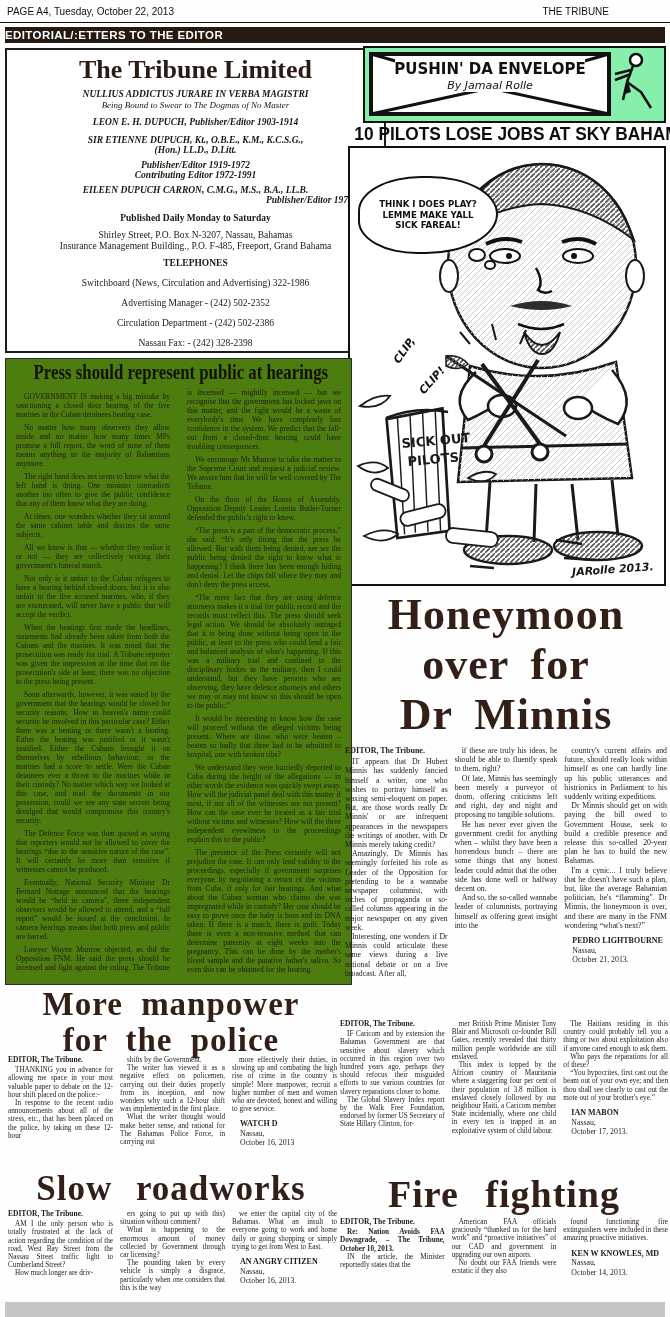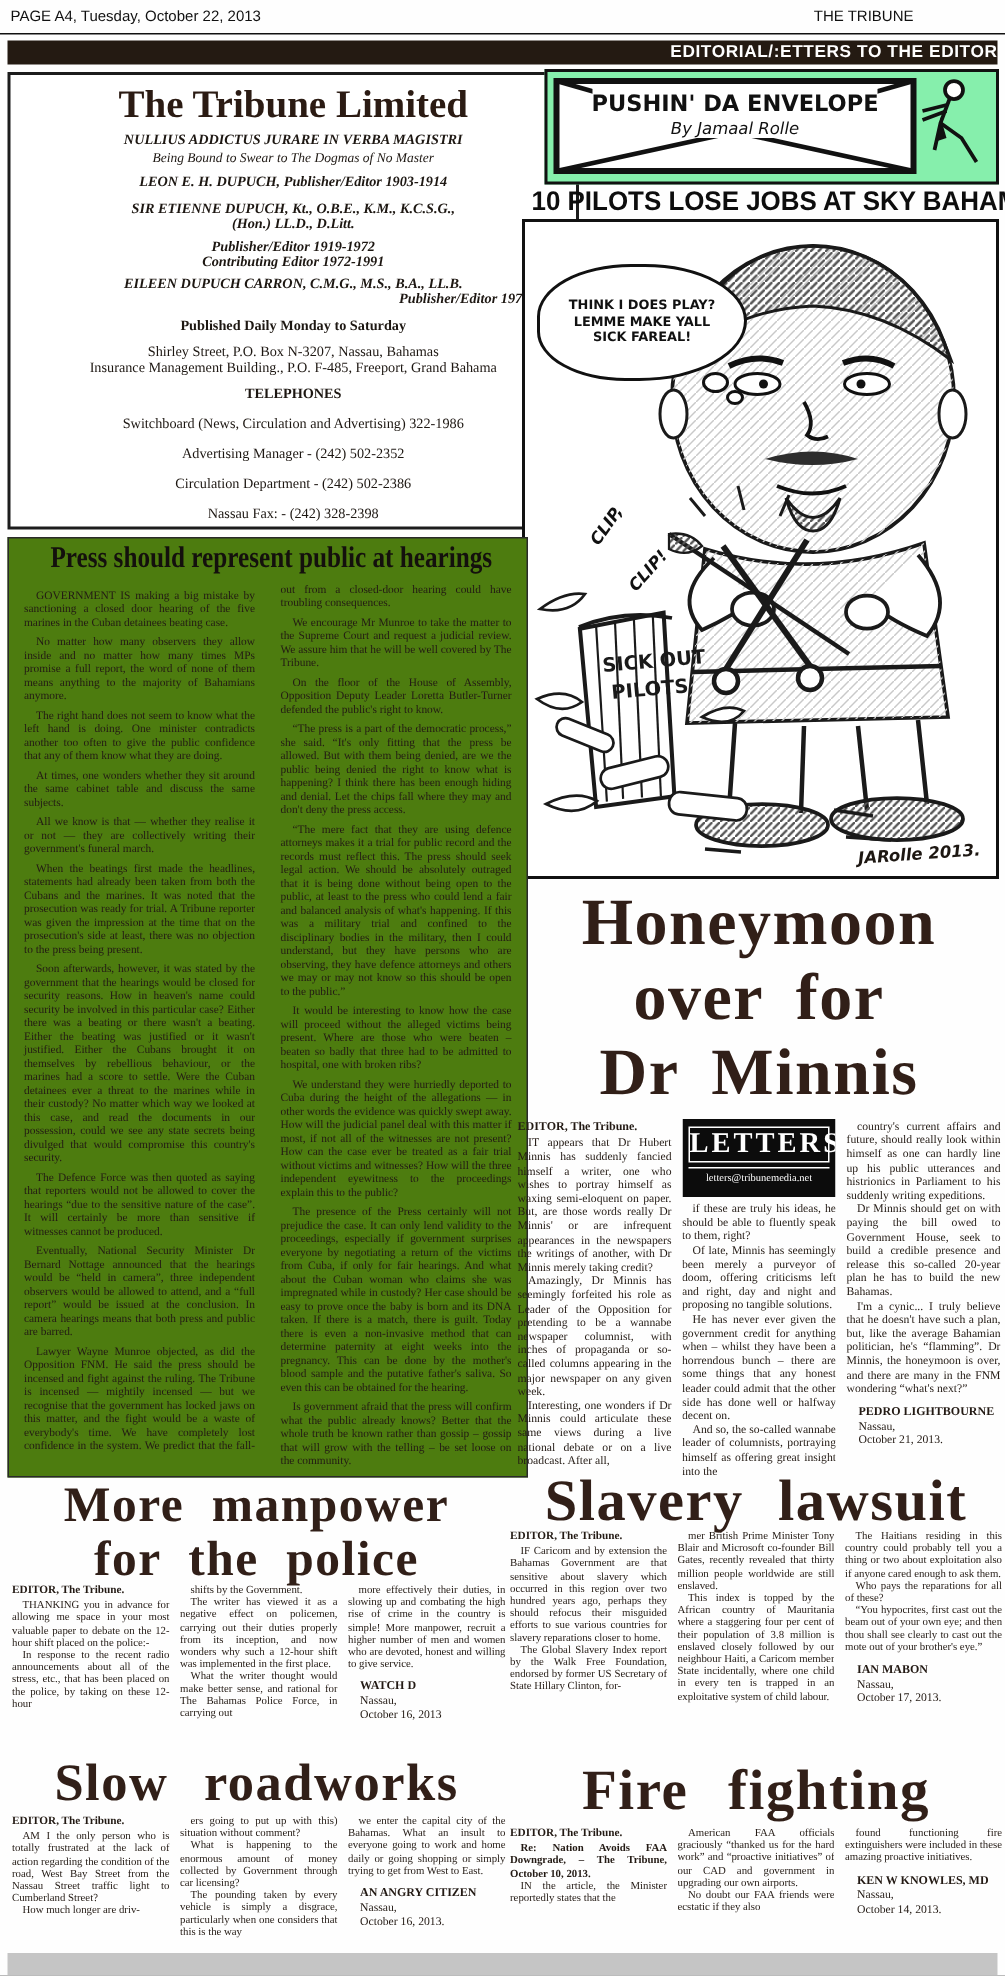--- a/index.html
+++ b/index.html
@@ -6,21 +6,21 @@
   .page{position:relative;width:670px;height:1317px;background:#fefefe;overflow:hidden;
         font-family:"Liberation Serif",serif;color:#1d1712;}
   
   .pgheader{position:absolute;left:0;top:4px;width:616px;height:16px;
             font-family:"Liberation Sans",sans-serif;font-size:10px;color:#111;}
   .pgheader .hl{position:absolute;left:7px;top:2px;}
   .pgheader .hr{position:absolute;right:7px;top:2px;}
   .toprule{position:absolute;left:0;top:22px;width:670px;height:0;border-top:1.6px solid #111;}
   .banner{position:absolute;left:5px;top:27px;width:660px;height:16px;background:#241a12;
           color:#fff;font-family:"Liberation Sans",sans-serif;font-weight:bold;font-size:11.5px;
-          text-align:right;line-height:16px;letter-spacing:.4px;}
+          text-align:left;line-height:16px;letter-spacing:.4px;}
   
   .masthead{position:absolute;left:5px;top:48px;width:381px;height:305px;border:2px solid #1c1c1c;
             background:#fff;text-align:center;overflow:hidden;padding-top:5px;box-sizing:border-box;}
   .m-title{font-size:26px;font-weight:bold;color:#2b1b13;line-height:29px;margin-bottom:5px;}
   .m-it{font-style:italic;font-weight:bold;font-size:9.5px;line-height:10.5px;}
   .m-it2{font-style:italic;font-size:9px;line-height:10.5px;}
   .m-b{font-weight:bold;font-size:9.5px;line-height:10.5px;}
   .m-n{font-size:9.5px;line-height:10.5px;}
   .gap4{margin-top:4px;} .gap7{margin-top:7px;}
   .m-right{text-align:right;padding-right:28px;}
@@ -241,20 +241,21 @@
   </div>
 
   <div class="editorial">
     <div class="edit-headline">Press should represent public at hearings</div>
     <div class="edit-body">
         <p>GOVERNMENT IS making a big mistake by sanctioning a closed door hearing of the five marines in the Cuban detainees beating case.</p>
         <p>No matter how many observers they allow inside and no matter how many times MPs promise a full report, the word of none of them means anything to the majority of Bahamians anymore.</p>
         <p>The right hand does not seem to know what the left hand is doing. One minister contradicts another too often to give the public confidence that any of them know what they are doing.</p>
         <p>At times, one wonders whether they sit around the same cabinet table and discuss the same subjects.</p>
         <p>All we know is that — whether they realise it or not — they are collectively writing their government's funeral march.</p>
+        <p>Not only is it unfair to the Cuban refugees to have a hearing behind closed doors, but it is also unfair to the five accused marines, who, if they are exonerated, will never have a public that will accept the verdict.</p>
         <p>When the beatings first made the headlines, statements had already been taken from both the Cubans and the marines. It was noted that the prosecution was ready for trial. A Tribune reporter was given the impression at the time that on the prosecution's side at least, there was no objection to the press being present.</p>
         <p>Soon afterwards, however, it was stated by the government that the hearings would be closed for security reasons. How in heaven's name could security be involved in this particular case? Either there was a beating or there wasn't a beating. Either the beating was justified or it wasn't justified. Either the Cubans brought it on themselves by rebellious behaviour, or the marines had a score to settle. Were the Cuban detainees ever a threat to the marines while in their custody? No matter which way we looked at this case, and read the documents in our possession, could we see any state secrets being divulged that would compromise this country's security.</p>
         <p>The Defence Force was then quoted as saying that reporters would not be allowed to cover the hearings “due to the sensitive nature of the case”. It will certainly be more than sensitive if witnesses cannot be produced.</p>
         <p>Eventually, National Security Minister Dr Bernard Nottage announced that the hearings would be “held in camera”, three independent observers would be allowed to attend, and a “full report” would be issued at the conclusion. In camera hearings means that both press and public are barred.</p>
         <p>Lawyer Wayne Munroe objected, as did the Opposition FNM. He said the press should be incensed and fight against the ruling. The Tribune is incensed — mightily incensed — but we recognise that the government has locked jaws on this matter, and the fight would be a waste of everybody's time. We have completely lost confidence in the system. We predict that the fall-out from a closed-door hearing could have troubling consequences.</p>
         <p>We encourage Mr Munroe to take the matter to the Supreme Court and request a judicial review. We assure him that he will be well covered by The Tribune.</p>
         <p>On the floor of the House of Assembly, Opposition Deputy Leader Loretta Butler-Turner defended the public's right to know.</p>
         <p>“The press is a part of the democratic process,” she said. “It's only fitting that the press be allowed. But with them being denied, are we the public being denied the right to know what is happening? I think there has been enough hiding and denial. Let the chips fall where they may and don't deny the press access.</p>
         <p>“The mere fact that they are using defence attorneys makes it a trial for public record and the records must reflect this. The press should seek legal action. We should be absolutely outraged that it is being done without being open to the public, at least to the press who could lend a fair and balanced analysis of what's happening. If this was a military trial and confined to the disciplinary bodies in the military, then I could understand, but they have persons who are observing, they have defence attorneys and others we may or may not know so this should be open to the public.”</p>
         <p>It would be interesting to know how the case will proceed without the alleged victims being present. Where are those who were beaten – beaten so badly that three had to be admitted to hospital, one with broken ribs?</p>
@@ -272,24 +273,20 @@
   <div class="lsec-body hm-body">
     <div class="lcol">
       <p class="lead">EDITOR, The Tribune.</p>
       <div>
           <p>IT appears that Dr Hubert Minnis has suddenly fancied himself a writer, one who wishes to portray himself as waxing semi-eloquent on paper. But, are those words really Dr Minnis' or are infrequent appearances in the newspapers the writings of another, with Dr Minnis merely taking credit?</p>
           <p>Amazingly, Dr Minnis has seemingly forfeited his role as Leader of the Opposition for pretending to be a wannabe newspaper columnist, with inches of propaganda or so-called columns appearing in the major newspaper on any given week.</p>
           <p>Interesting, one wonders if Dr Minnis could articulate these same views during a live national debate or on a live broadcast. After all,</p>
         </div>
     </div>
     <div class="lcol">
-      <div class="lettersbox">
-        <span class="lb-title">LETTERS</span>
-        <span class="lb-mail">letters@tribunemedia.net</span>
-      </div>
       <div>
           <p>if these are truly his ideas, he should be able to fluently speak to them, right?</p>
           <p>Of late, Minnis has seemingly been merely a purveyor of doom, offering criticisms left and right, day and night and proposing no tangible solutions.</p>
           <p>He has never ever given the government credit for anything when – whilst they have been a horrendous bunch – there are some things that any honest leader could admit that the other side has done well or halfway decent on.</p>
           <p>And so, the so-called wannabe leader of columnists, portraying himself as offering great insight into the</p>
         </div>
     </div>
     <div class="lcol">
       <div>
           <p>country's current affairs and future, should really look within himself as one can hardly line up his public utterances and histrionics in Parliament to his suddenly writing expeditions.</p>
@@ -328,21 +325,20 @@
           <p>more effectively their duties, in slowing up and combating the high rise of crime in the country is simple! More manpower, recruit a higher number of men and women who are devoted, honest and willing to give service.</p>
         </div>
       <div class="sigblock">
         <div class="signame">WATCH D</div>
         <div class="sigline">Nassau,</div>
         <div class="sigline">October 16, 2013</div>
       </div>
     </div>
   </div>
 
-  <div class="sec-head sl-head">Slavery lawsuit</div>
   <div class="lsec-body small-body sl-body">
     <div class="lcol">
       <p class="lead">EDITOR, The Tribune.</p>
       <div>
           <p>IF Caricom and by extension the Bahamas Government are that sensitive about slavery which occurred in this region over two hundred years ago, perhaps they should refocus their misguided efforts to sue various countries for slavery reparations closer to home.</p>
           <p>The Global Slavery Index report by the Walk Free Foundation, endorsed by former US Secretary of State Hillary Clinton, for-</p>
         </div>
     </div>
     <div class="lcol">
       <div>

